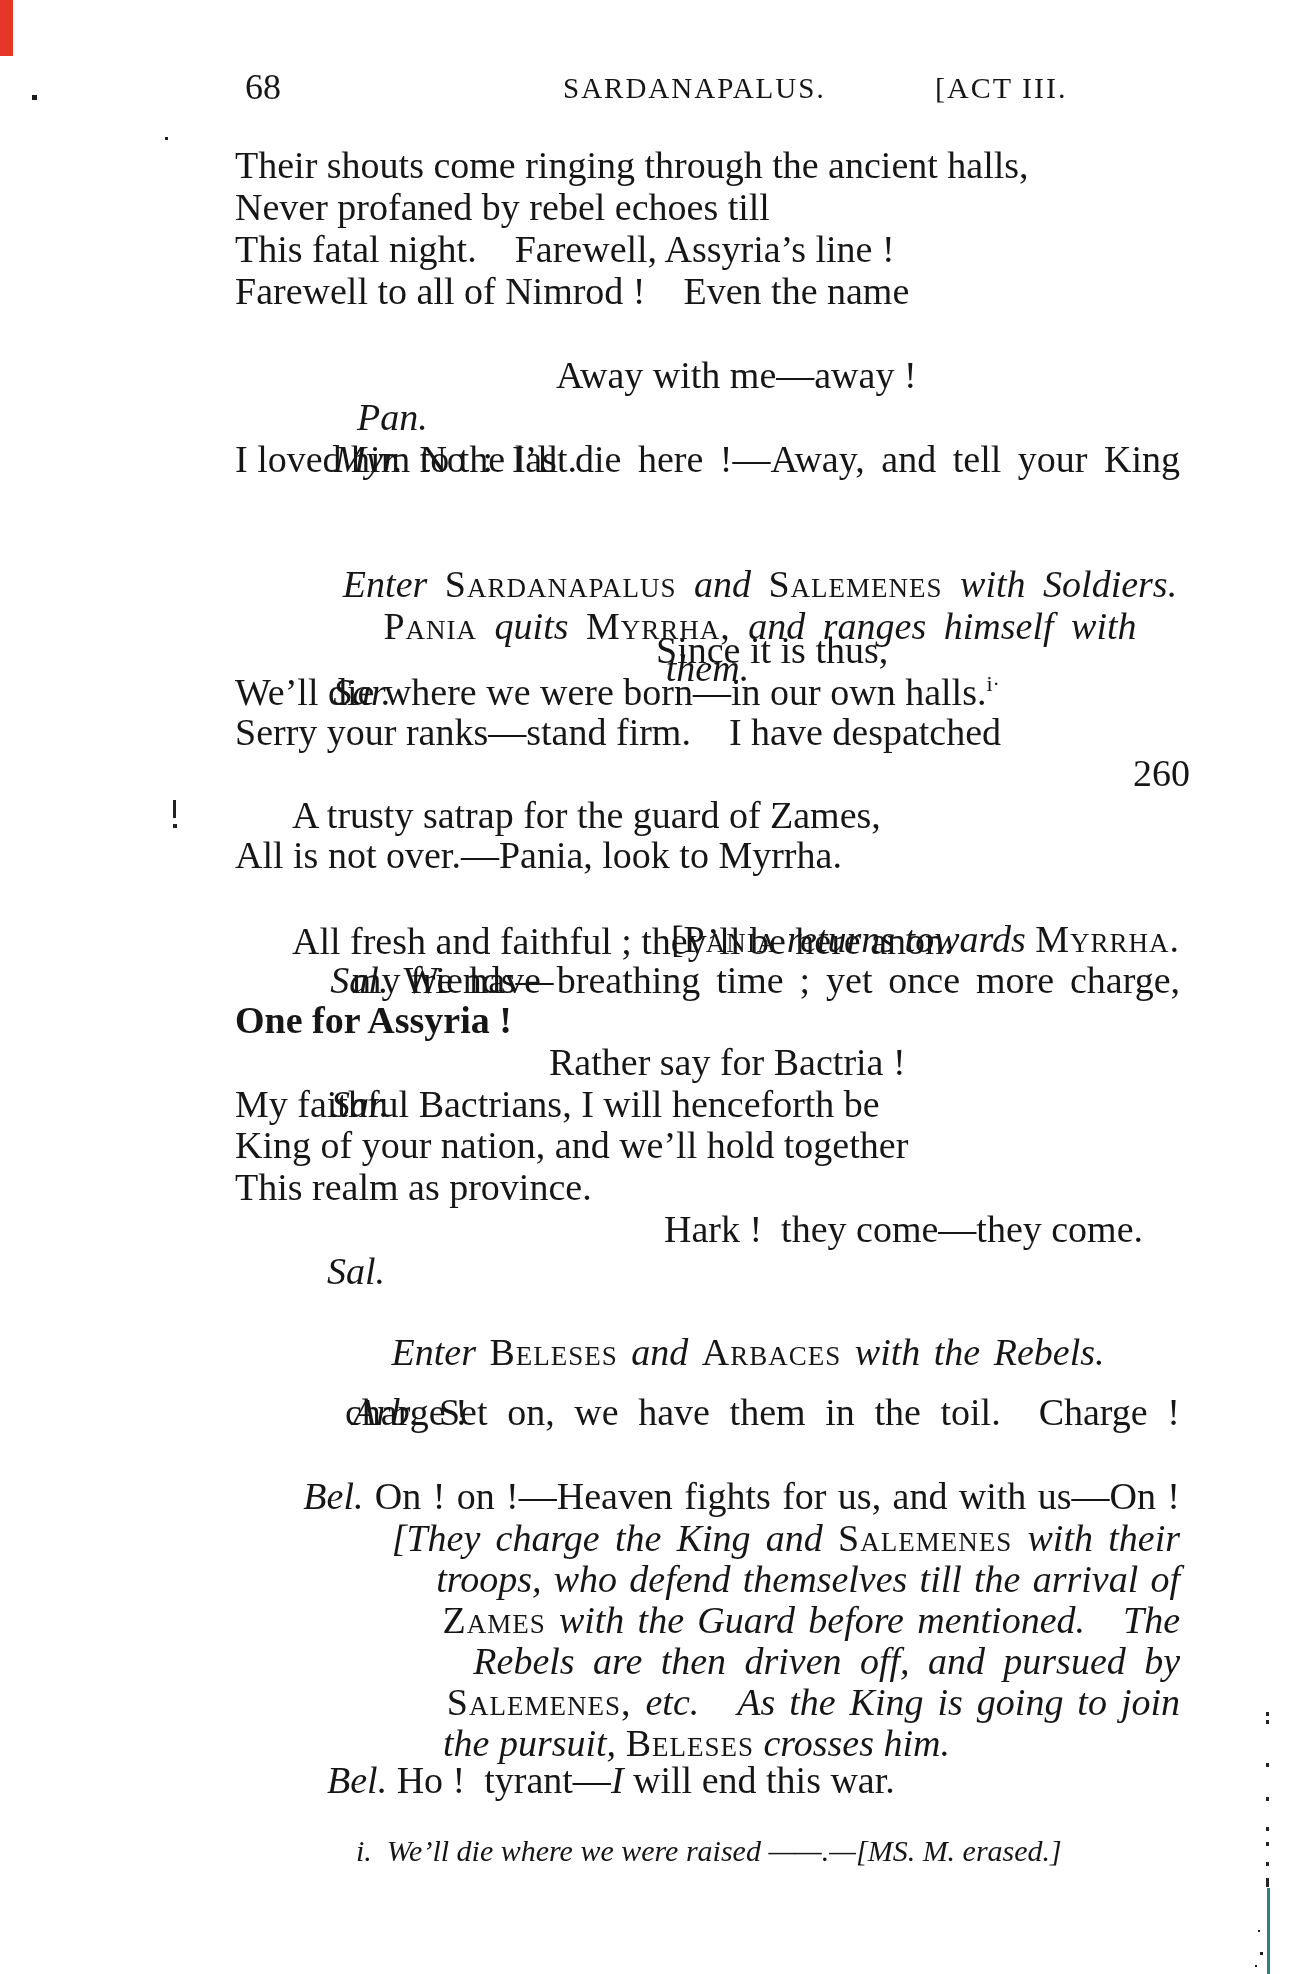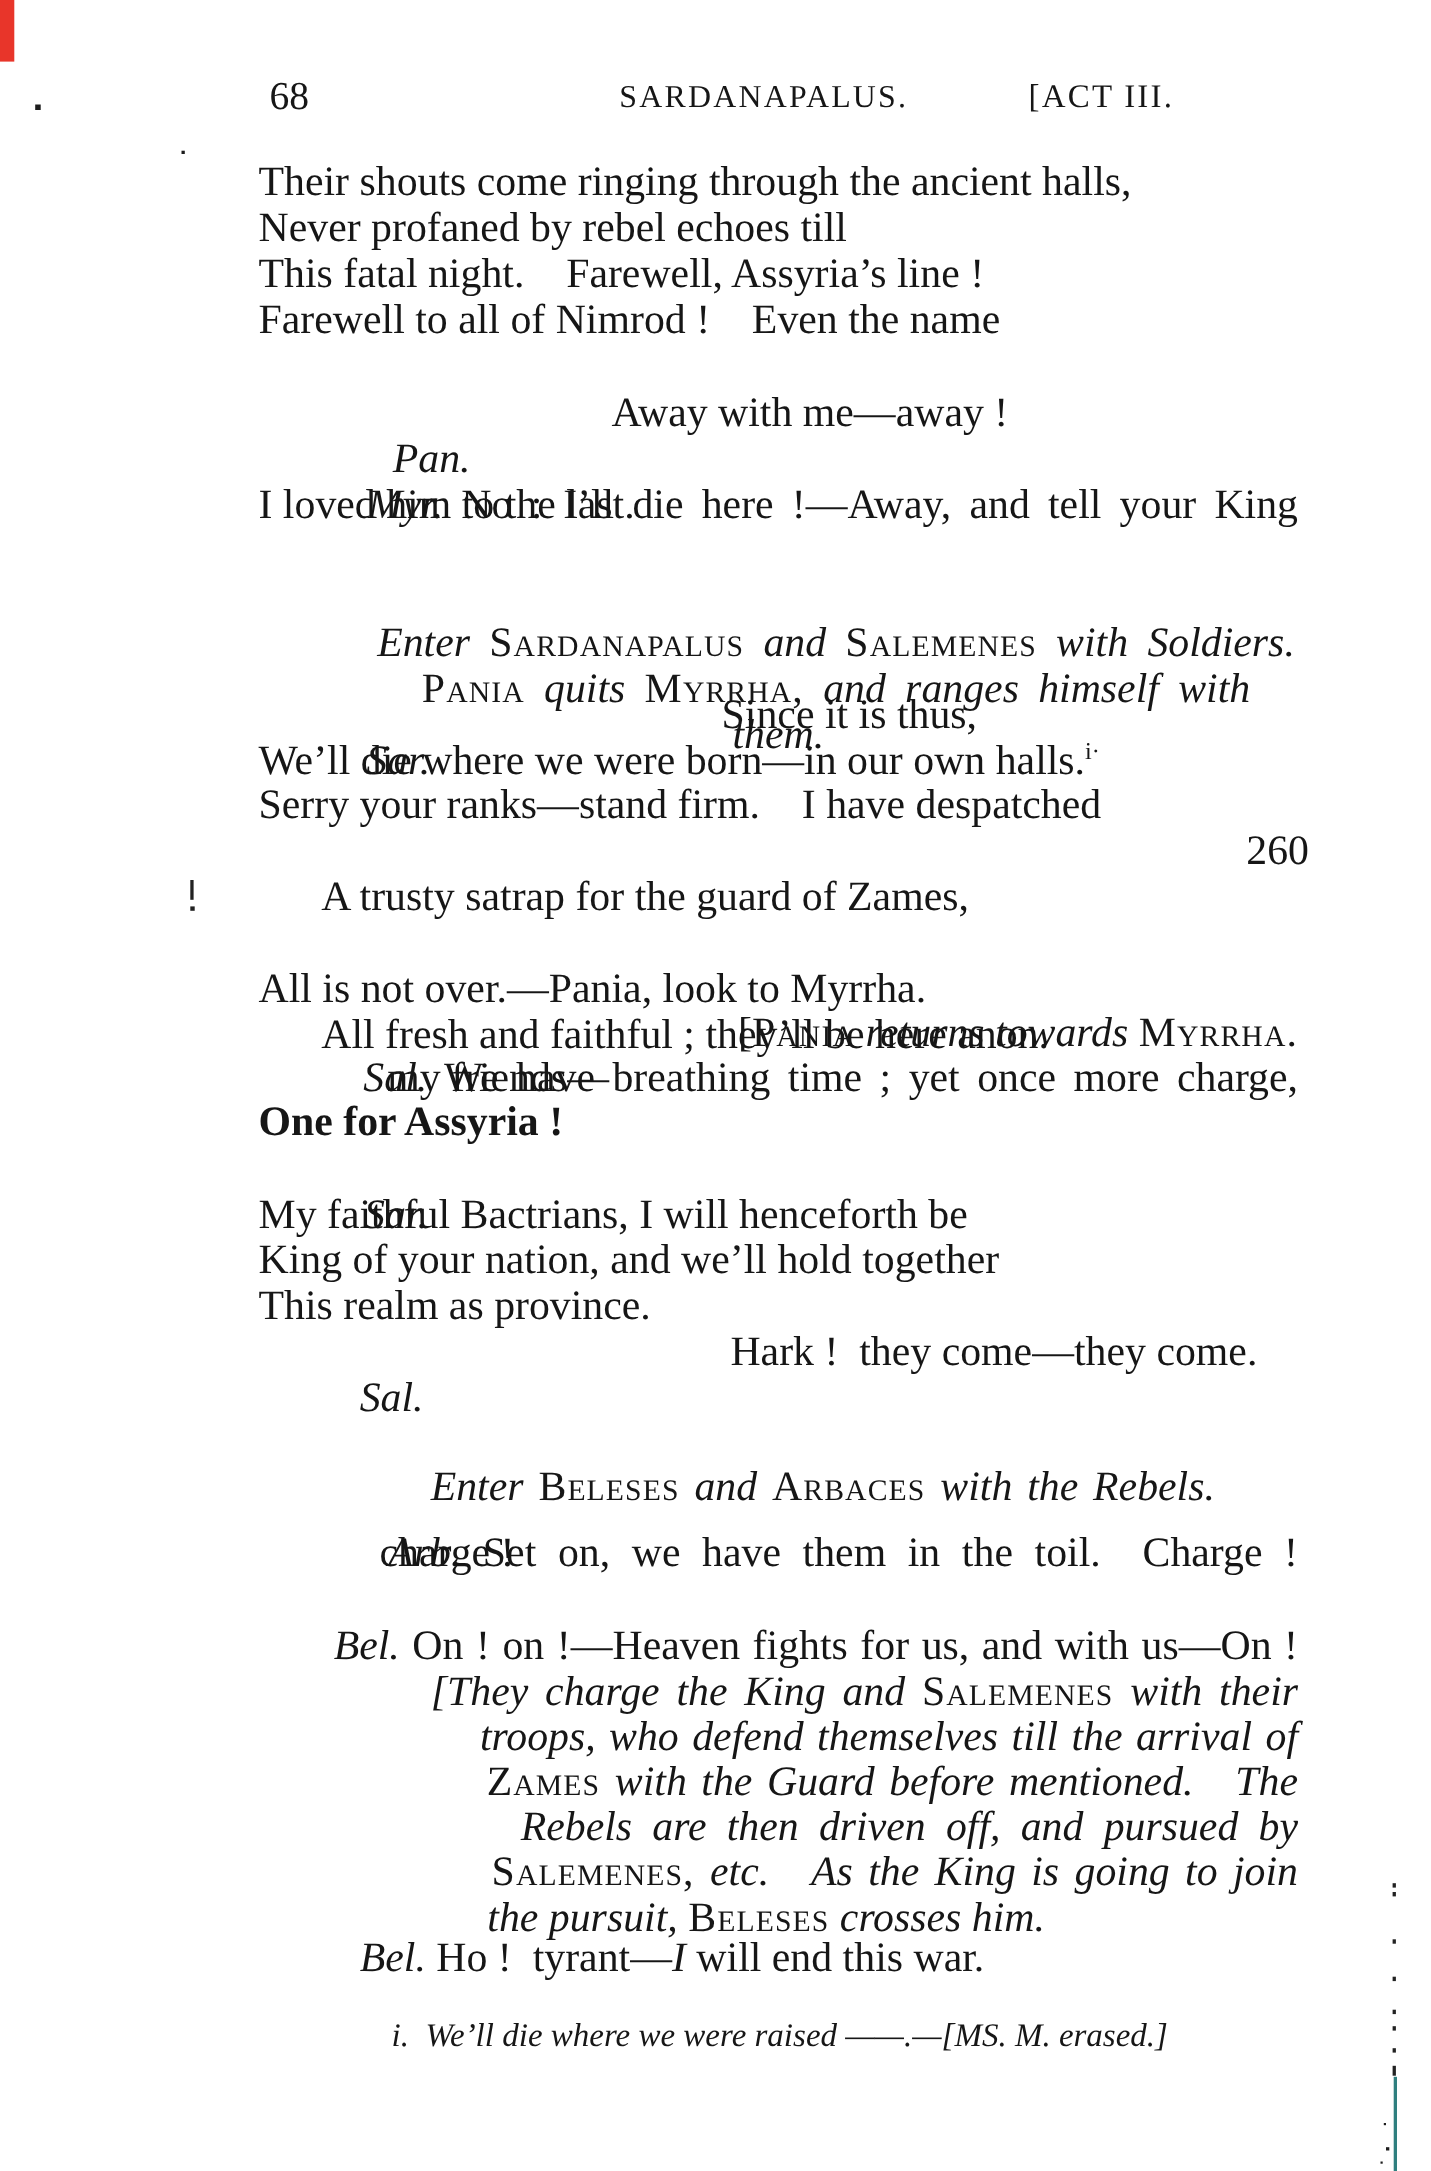--- a/index.html
+++ b/index.html
@@ -100,34 +100,35 @@
     <div class="line w" style="top:752px;">
       <span>A trusty satrap for the guard of Zames,</span>
       <span class="lnum">260</span>
     </div>
 
     <div class="line" style="top:794px;">
       <span class="margin-bar"></span>
       <span class="margin-dot"></span>
       <span>All fresh and faithful ; they’ll be here anon.</span>
     </div>
-    <div class="line" style="top:834px;margin-top:44px;"><span>All is not over.—Pania, look to Myrrha.</span></div>
+    <div class="line" style="top:834px;"><span>All is not over.—Pania, look to Myrrha.</span></div>
 
     <div class="line right" style="top:876px;">
       <span>[</span><span class="sc">Pania</span><span class="it"> returns towards </span><span class="sc">Myrrha.</span>
     </div>
 
     <div class="line just" style="top:917px; text-indent:46px;">
       <span class="speaker">Sal.</span><span> We have breathing time ; yet once more charge,</span>
     </div>
     <div class="line" style="top:959px; left:117px;"><span>my friends—</span></div>
     <div class="line" style="top:999px;font-weight:bold;"><span>One for Assyria !</span></div>
 
     <div class="line w" style="top:1041px;">
       <span class="speaker" style="margin-left:39px;">Sar.</span>
+      <span class="abs" style="left:314px;">Rather say for Bactria !</span>
     </div>
 
     <div class="line" style="top:1083px;"><span>My faithful Bactrians, I will henceforth be</span></div>
     <div class="line" style="top:1124px;"><span>King of your nation, and we’ll hold together</span></div>
     <div class="line" style="top:1166px;"><span>This realm as province.</span></div>
 
     <div class="line w" style="top:1208px;">
       <span class="speaker" style="margin-left:35px;">Sal.</span>
       <span class="abs" style="left:429px;">Hark ! they come—they come.</span>
     </div>

